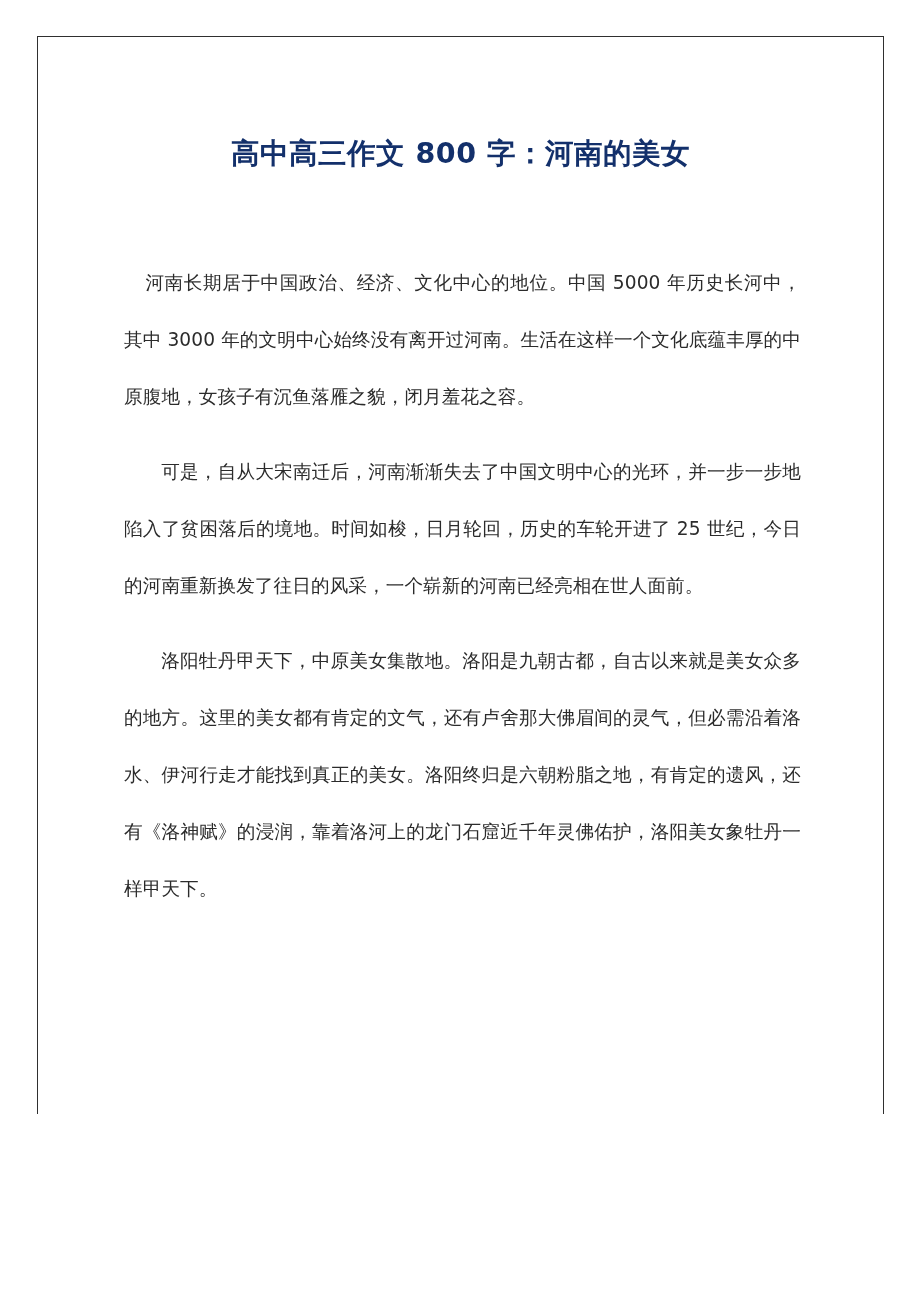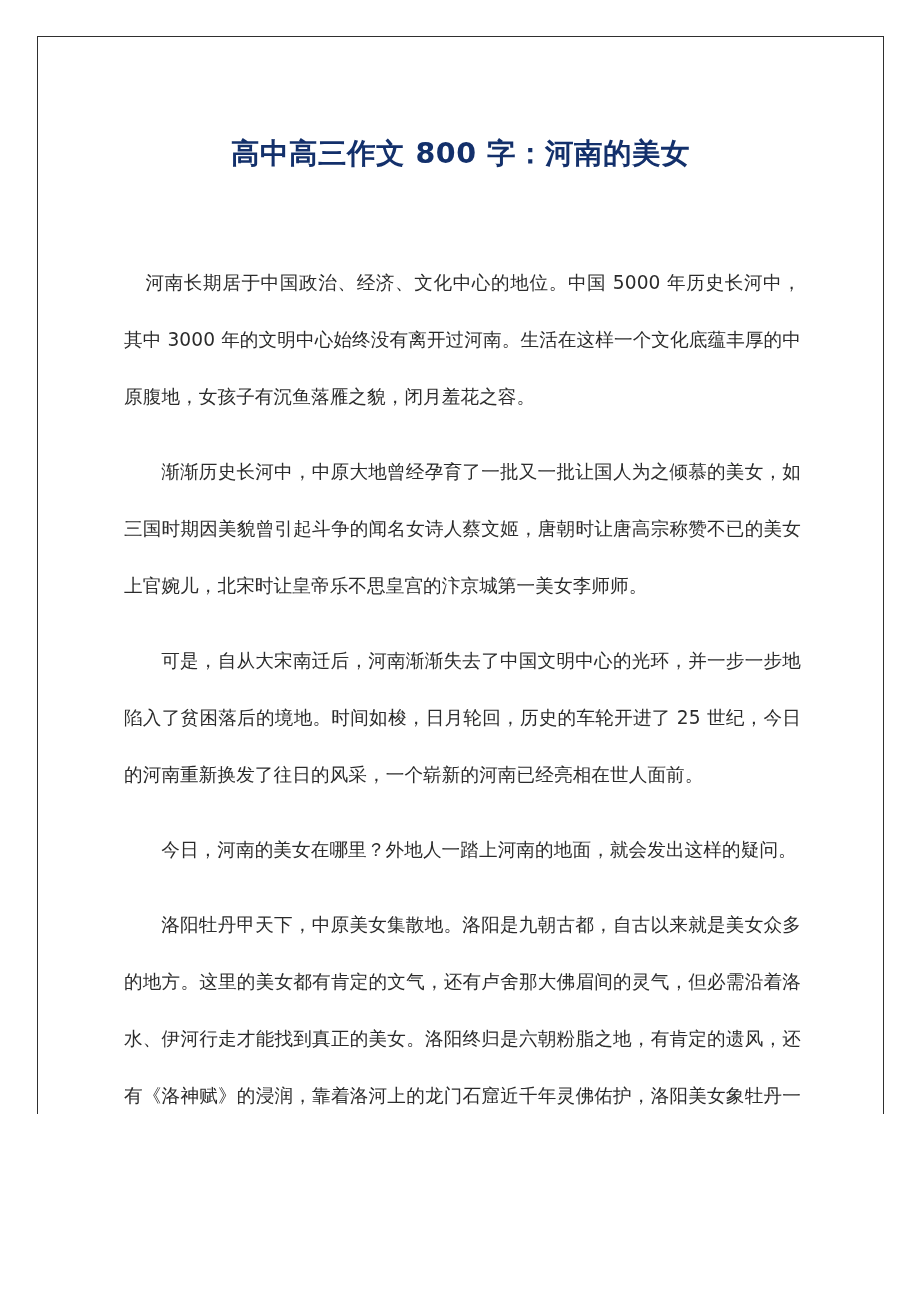--- a/index.html
+++ b/index.html
@@ -102,23 +102,21 @@
 <div class="page">
 
   <div class="page-frame"></div>
 
   <div class="content">
 
     <h1 class="doc-title">高中高三作文 800 字：河南的美女</h1>
 
     <div class="body-text">
       <p class="first-para">河南长期居于中国政治、经济、文化中心的地位。中国 5000 年历史长河中，其中 3000 年的文明中心始终没有离开过河南。生活在这样一个文化底蕴丰厚的中原腹地，女孩子有沉鱼落雁之貌，闭月羞花之容。</p>
-      <p>渐渐历史长河中，中原大地曾经孕育了一批又一批让国人为之倾慕的美女，如三国时期因美貌曾引起斗争的闻名女诗人蔡文姬，唐朝时让唐高宗称赞不已的美女上官婉儿，北宋时让皇帝乐不思皇宫的汴京城第一美女李师师。</p>
       <p>可是，自从大宋南迁后，河南渐渐失去了中国文明中心的光环，并一步一步地陷入了贫困落后的境地。时间如梭，日月轮回，历史的车轮开进了 25 世纪，今日的河南重新换发了往日的风采，一个崭新的河南已经亮相在世人面前。</p>
-      <p>今日，河南的美女在哪里？外地人一踏上河南的地面，就会发出这样的疑问。</p>
       <p>洛阳牡丹甲天下，中原美女集散地。洛阳是九朝古都，自古以来就是美女众多的地方。这里的美女都有肯定的文气，还有卢舍那大佛眉间的灵气，但必需沿着洛水、伊河行走才能找到真正的美女。洛阳终归是六朝粉脂之地，有肯定的遗风，还有《洛神赋》的浸润，靠着洛河上的龙门石窟近千年灵佛佑护，洛阳美女象牡丹一样甲天下。</p>
 
     </div>
 
     <div class="footer">
       <span>第 1 页</span>
       <span class="gap"></span>
       <span>共 2 页</span>
     </div>
 

